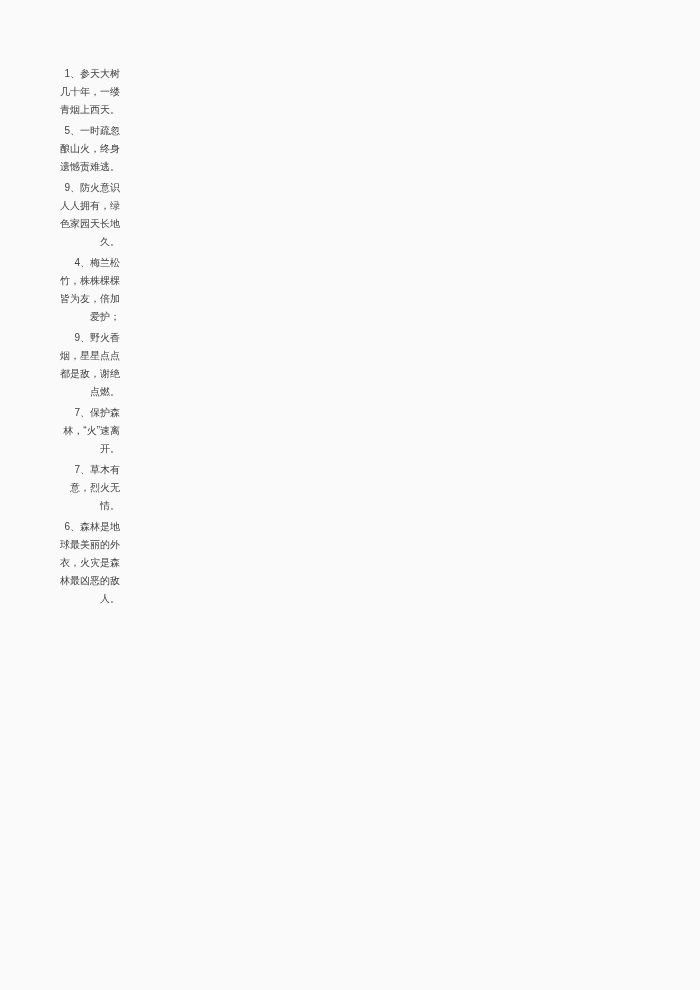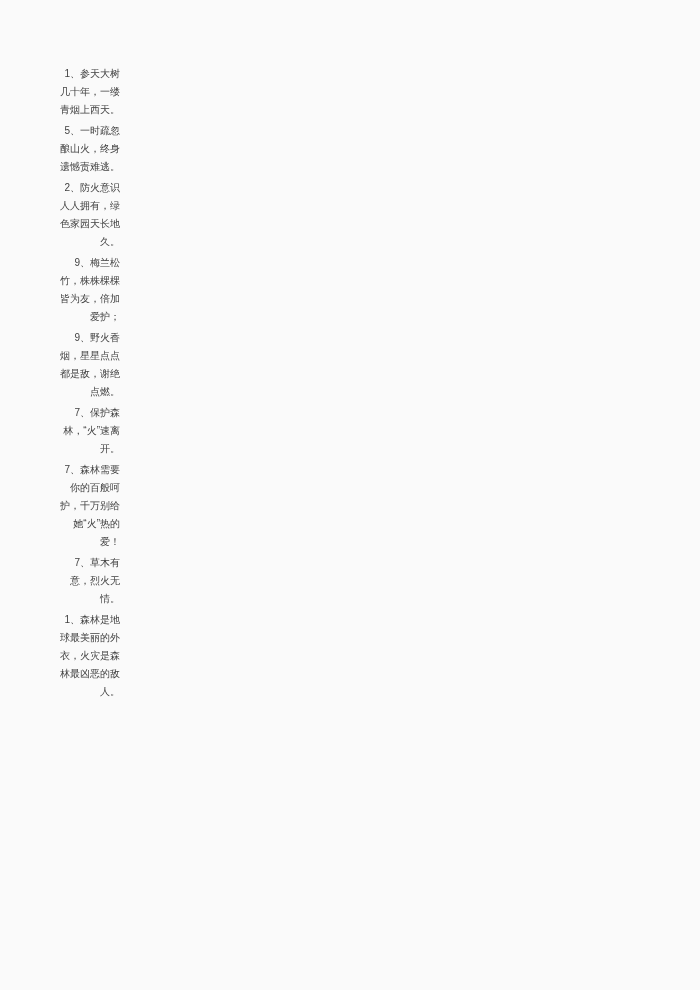--- a/index.html
+++ b/index.html
@@ -32,21 +32,20 @@
     line-break: strict;
   }
 </style>
 </head>
 <body>
 
 <div class="canvas">
   <div class="slogan-column">
     <p>1、参天大树几十年，一缕青烟上西天。</p>
     <p>5、一时疏忽酿山火，终身遗憾责难逃。</p>
-    <p>2、防火意识人人拥有，绿色家园天长地久。</p>
-    <p>9、梅兰松竹，株株棵棵皆为友，倍加爱护；</p>
+    <p>9、防火意识人人拥有，绿色家园天长地久。</p>
+    <p>4、梅兰松竹，株株棵棵皆为友，倍加爱护；</p>
     <p>9、野火香烟，星星点点都是敌，谢绝点燃。</p>
     <p>7、保护森林，“火”速离开。</p>
-    <p>7、森林需要你的百般呵护，千万别给她“火”热的爱！</p>
     <p>7、草木有意，烈火无情。</p>
-    <p>1、森林是地球最美丽的外衣，火灾是森林最凶恶的敌人。</p>
+    <p>6、森林是地球最美丽的外衣，火灾是森林最凶恶的敌人。</p>
   </div>
 </div>
 
 </body></html>

